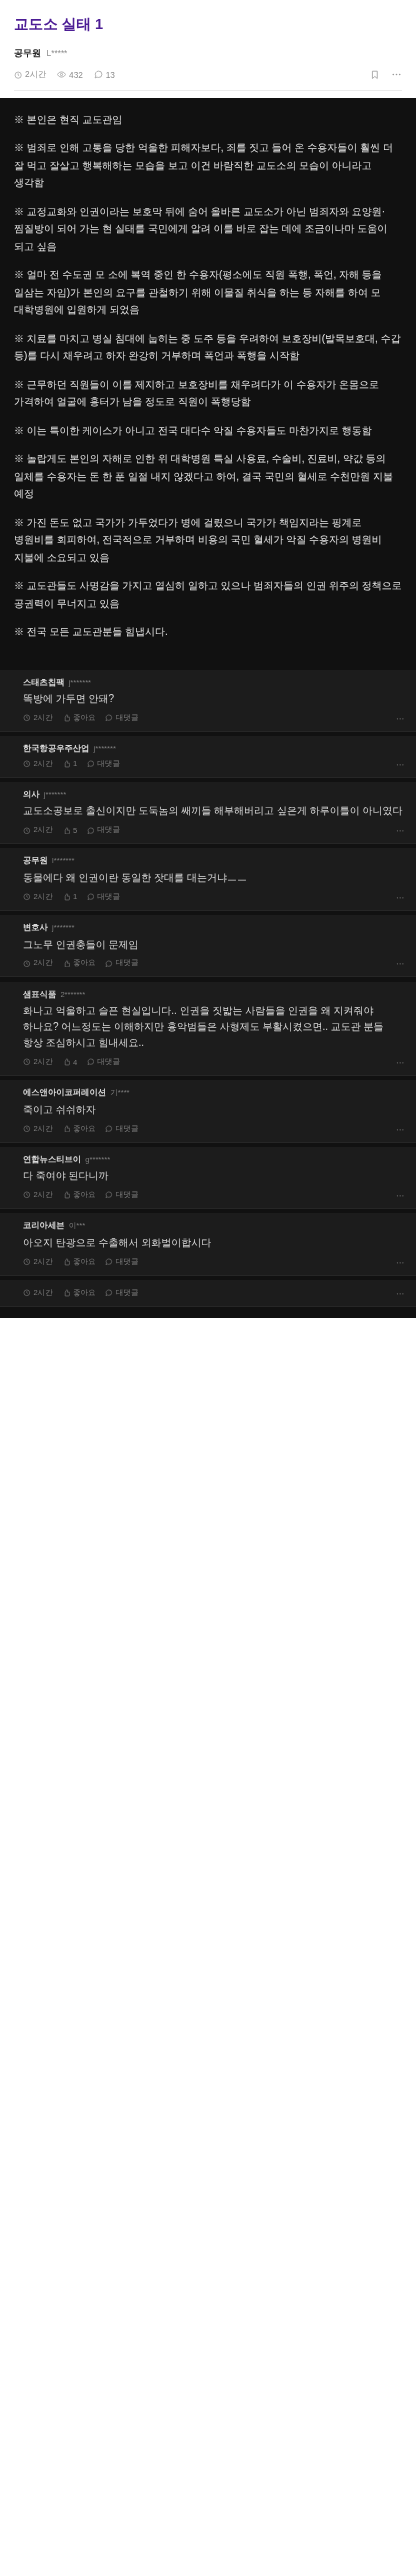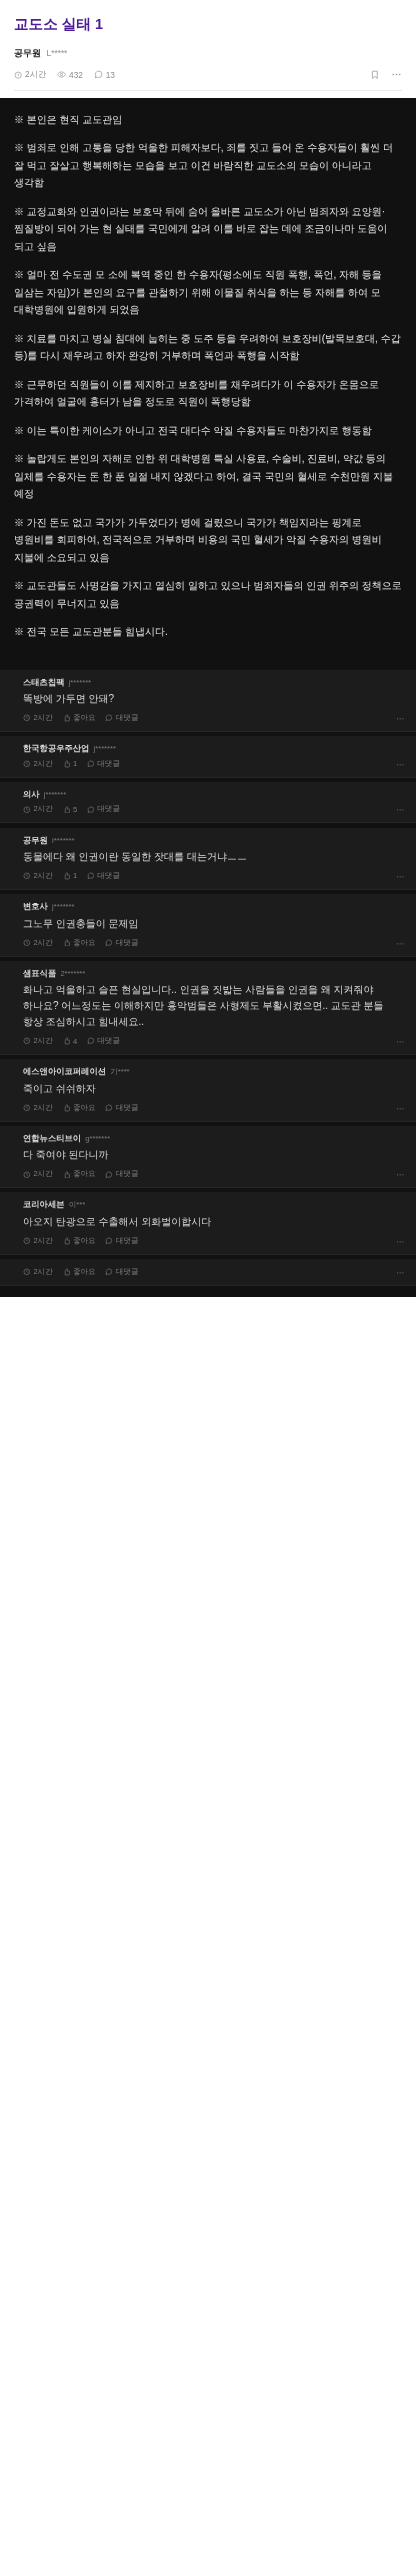--- a/index.html
+++ b/index.html
@@ -259,20 +259,21 @@
       </span>
       <span class="c-more">⋯</span>
     </div>
   </div>
 
   <div class="comment">
     <div class="c-head">
       <span class="c-name">의사</span>
       <span class="c-id">j*******</span>
     </div>
+    <div class="c-text">교도소공보로 출신이지만 도둑놈의 쌔끼들 해부해버리고 싶은게 하루이틀이 아니였다</div>
     <div class="c-meta">
       <span class="meta-item">
         <span class="icon">
           <svg width="7.6" height="7.6" viewBox="0 0 24 24" fill="none" stroke="#7d7d7d" stroke-width="2">
               <circle cx="12" cy="12" r="9"></circle>
               <path d="M12 7v5l3 2"></path>
             </svg>
         </span>
         <span>2시간</span>
       </span>

